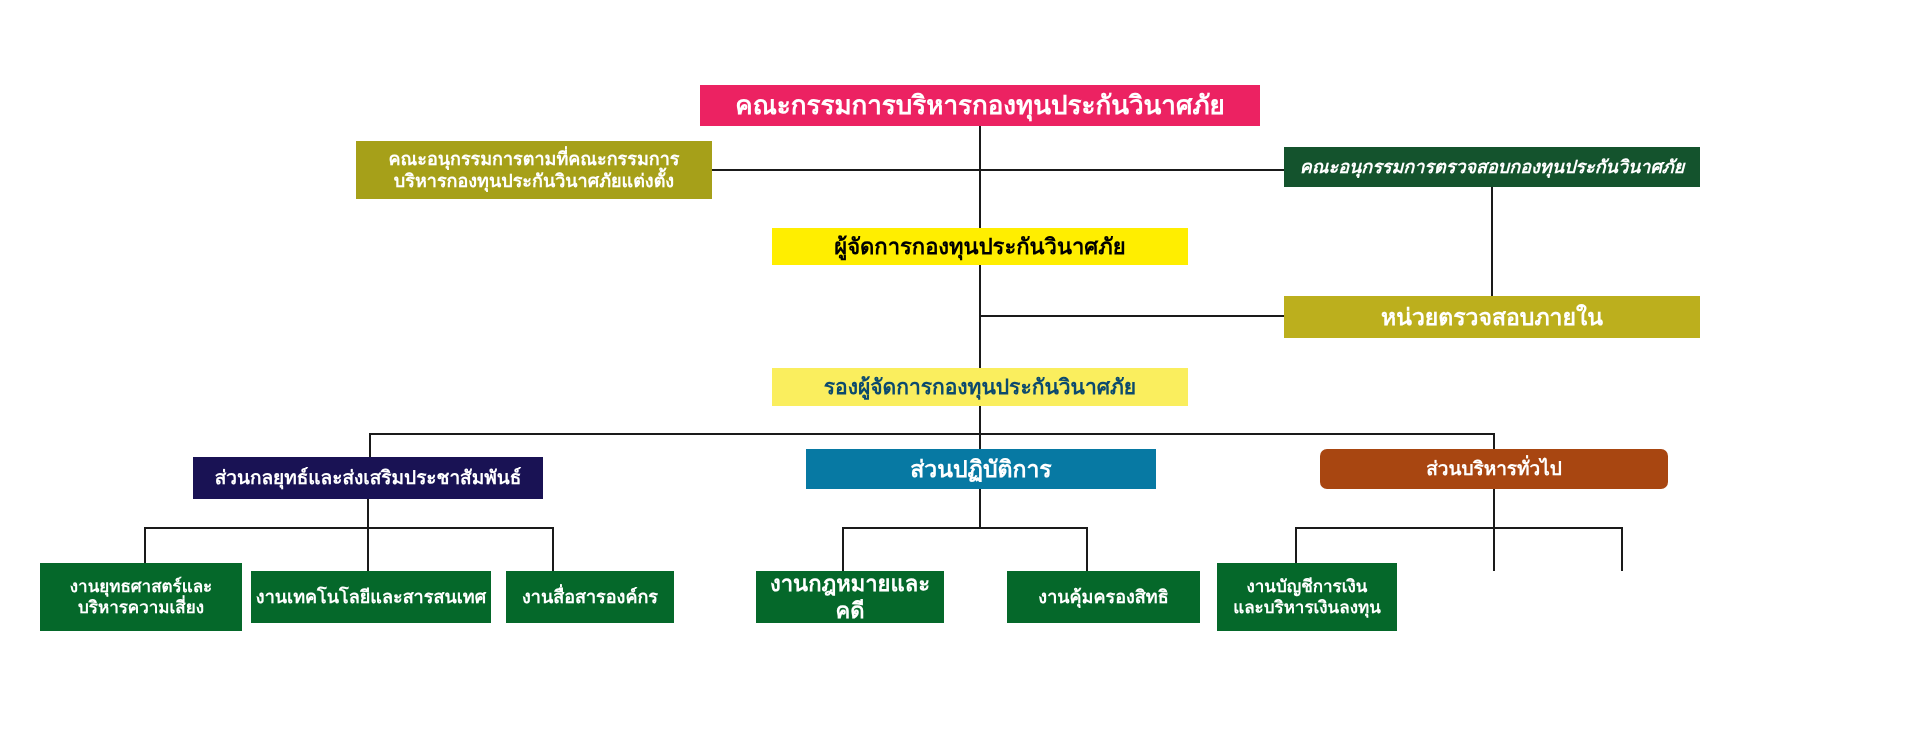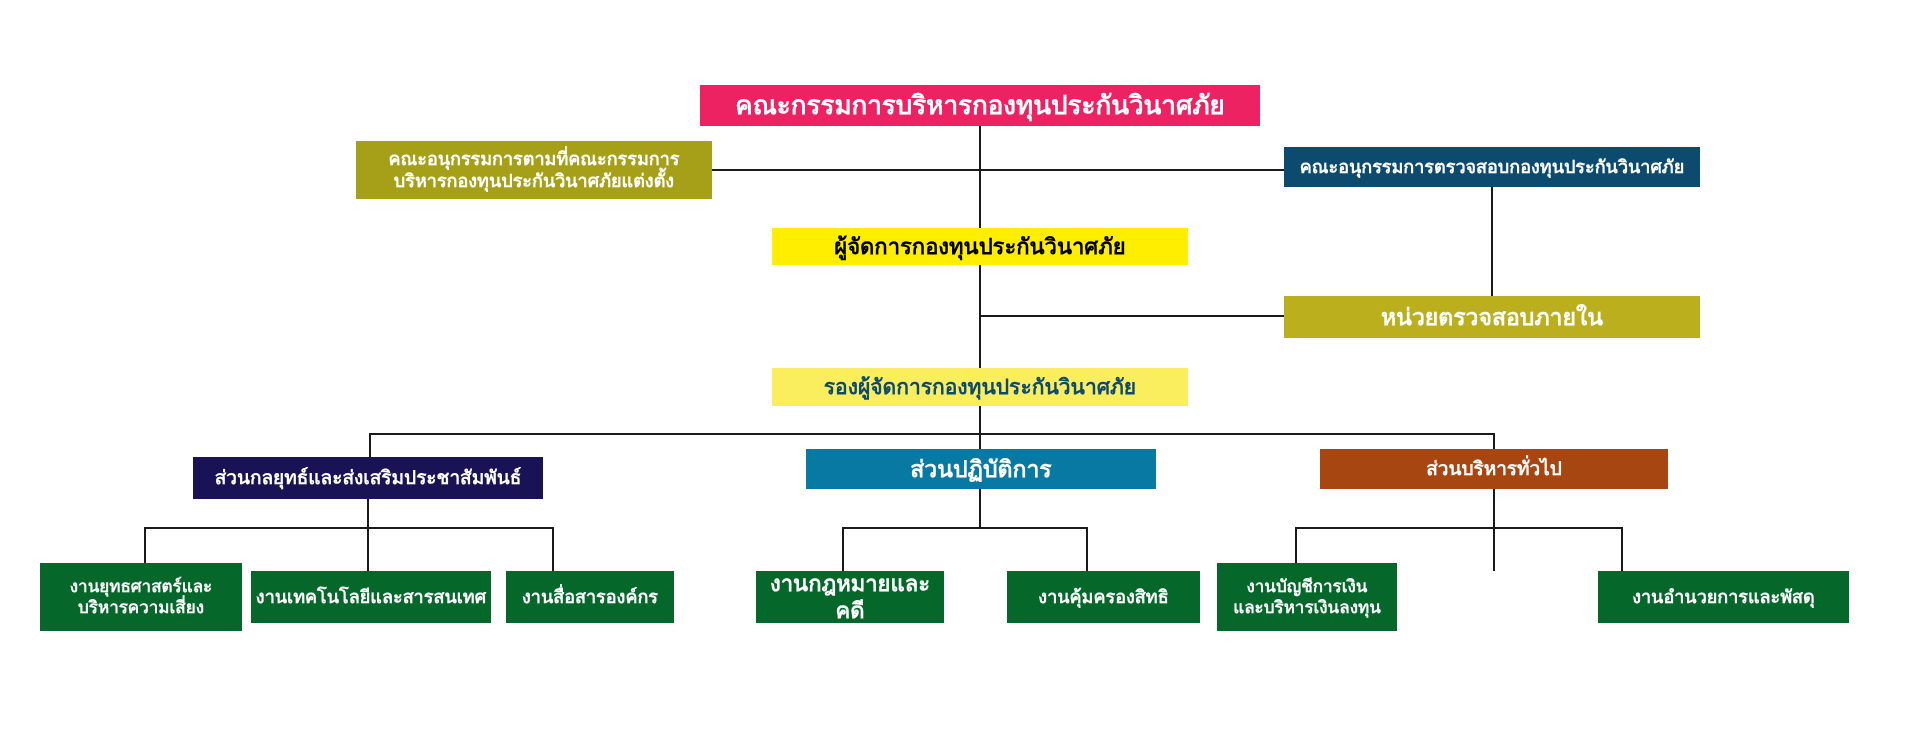--- a/index.html
+++ b/index.html
@@ -97,21 +97,21 @@
 
   <div class="node n-board" style="background: rgb(236, 34, 98);">
     <span>คณะกรรมการบริหารกองทุนประกันวินาศภัย</span>
   </div>
 
   <div class="node n-sub-left" style="background: rgb(166, 160, 25);">
     <span>คณะอนุกรรมการตามที่คณะกรรมการ</span>
     <span>บริหารกองทุนประกันวินาศภัยแต่งตั้ง</span>
   </div>
 
-  <div class="node n-sub-right" style="background: #0c4a6e;">
+  <div class="node n-sub-right" style="background: #14532d; font-style: italic;">
     <span>คณะอนุกรรมการตรวจสอบกองทุนประกันวินาศภัย</span>
   </div>
 
   <div class="node n-internal-audit" style="background: rgb(188, 175, 29);">
     <span>หน่วยตรวจสอบภายใน</span>
   </div>
 
   <div class="node n-manager" style="background: rgb(255, 238, 0);">
     <span>ผู้จัดการกองทุนประกันวินาศภัย</span>
   </div>
@@ -121,21 +121,21 @@
   </div>
 
   <div class="node n-sec-strategy" style="background: rgb(25, 18, 84);">
     <span>ส่วนกลยุทธ์และส่งเสริมประชาสัมพันธ์</span>
   </div>
 
   <div class="node n-sec-operations" style="background: rgb(7, 121, 163);">
     <span>ส่วนปฏิบัติการ</span>
   </div>
 
-  <div class="node n-sec-admin" style="background: rgb(168, 70, 17);">
+  <div class="node n-sec-admin" style="background: rgb(168, 70, 17); border-radius: 7px;">
     <span>ส่วนบริหารทั่วไป</span>
   </div>
 
   <div class="node n-unit-strategy" style="background: rgb(5, 104, 42);">
     <span>งานยุทธศาสตร์และ</span>
     <span>บริหารความเสี่ยง</span>
   </div>
 
   <div class="node n-unit-it" style="background: rgb(5, 104, 42);">
     <span>งานเทคโนโลยีและสารสนเทศ</span>
@@ -152,17 +152,14 @@
   <div class="node n-unit-rights" style="background: rgb(5, 104, 42);">
     <span>งานคุ้มครองสิทธิ</span>
   </div>
 
   <div class="node n-unit-finance" style="background: rgb(5, 104, 42);">
     <span>งานบัญชีการเงิน</span>
     <span>และบริหารเงินลงทุน</span>
   </div>
 
 
-  <div class="node n-unit-procurement" style="background: rgb(5, 104, 42);">
-    <span>งานอำนวยการและพัสดุ</span>
-  </div>
 
 </div>
 
 </body></html>

